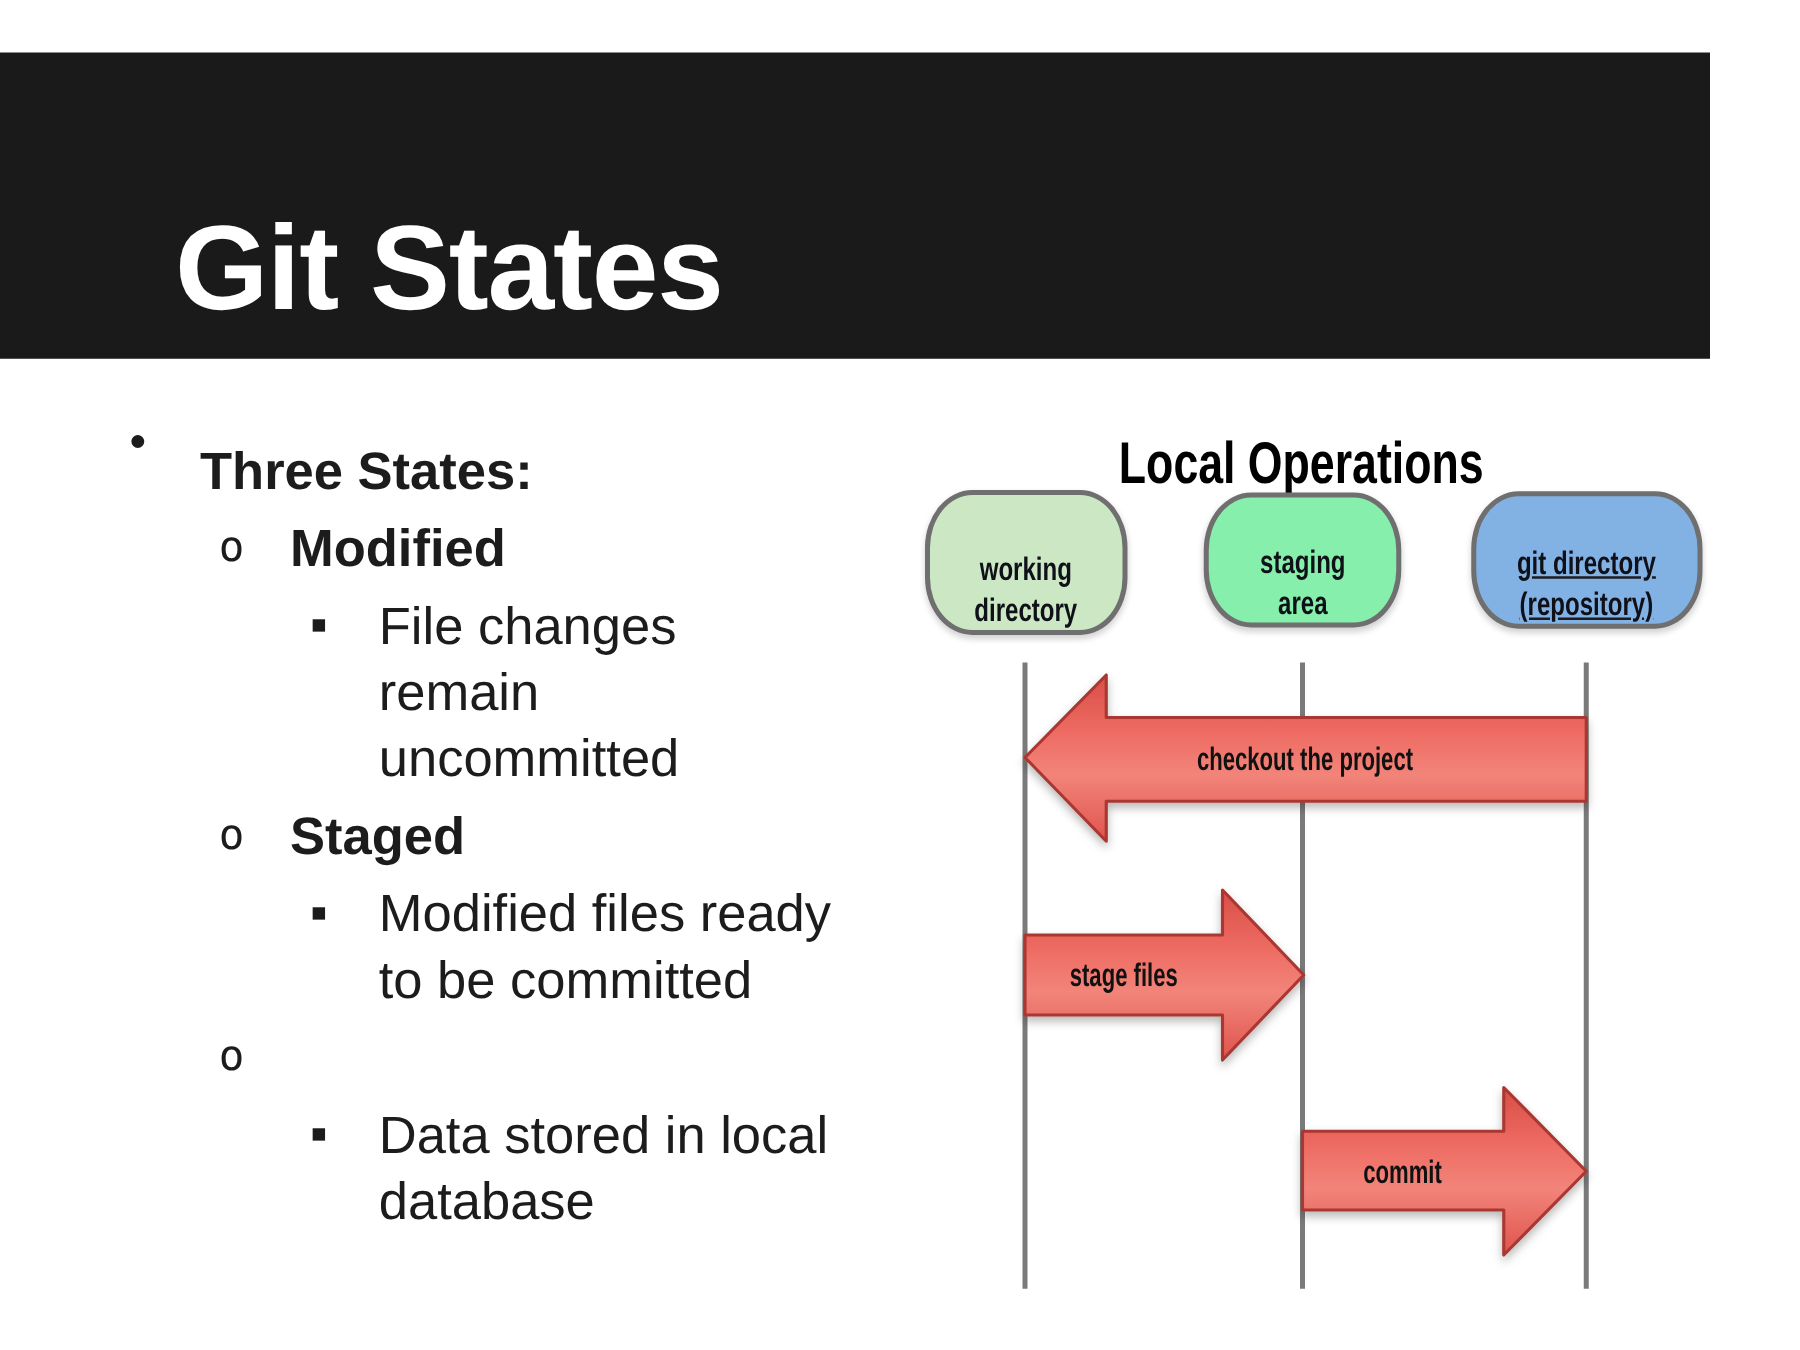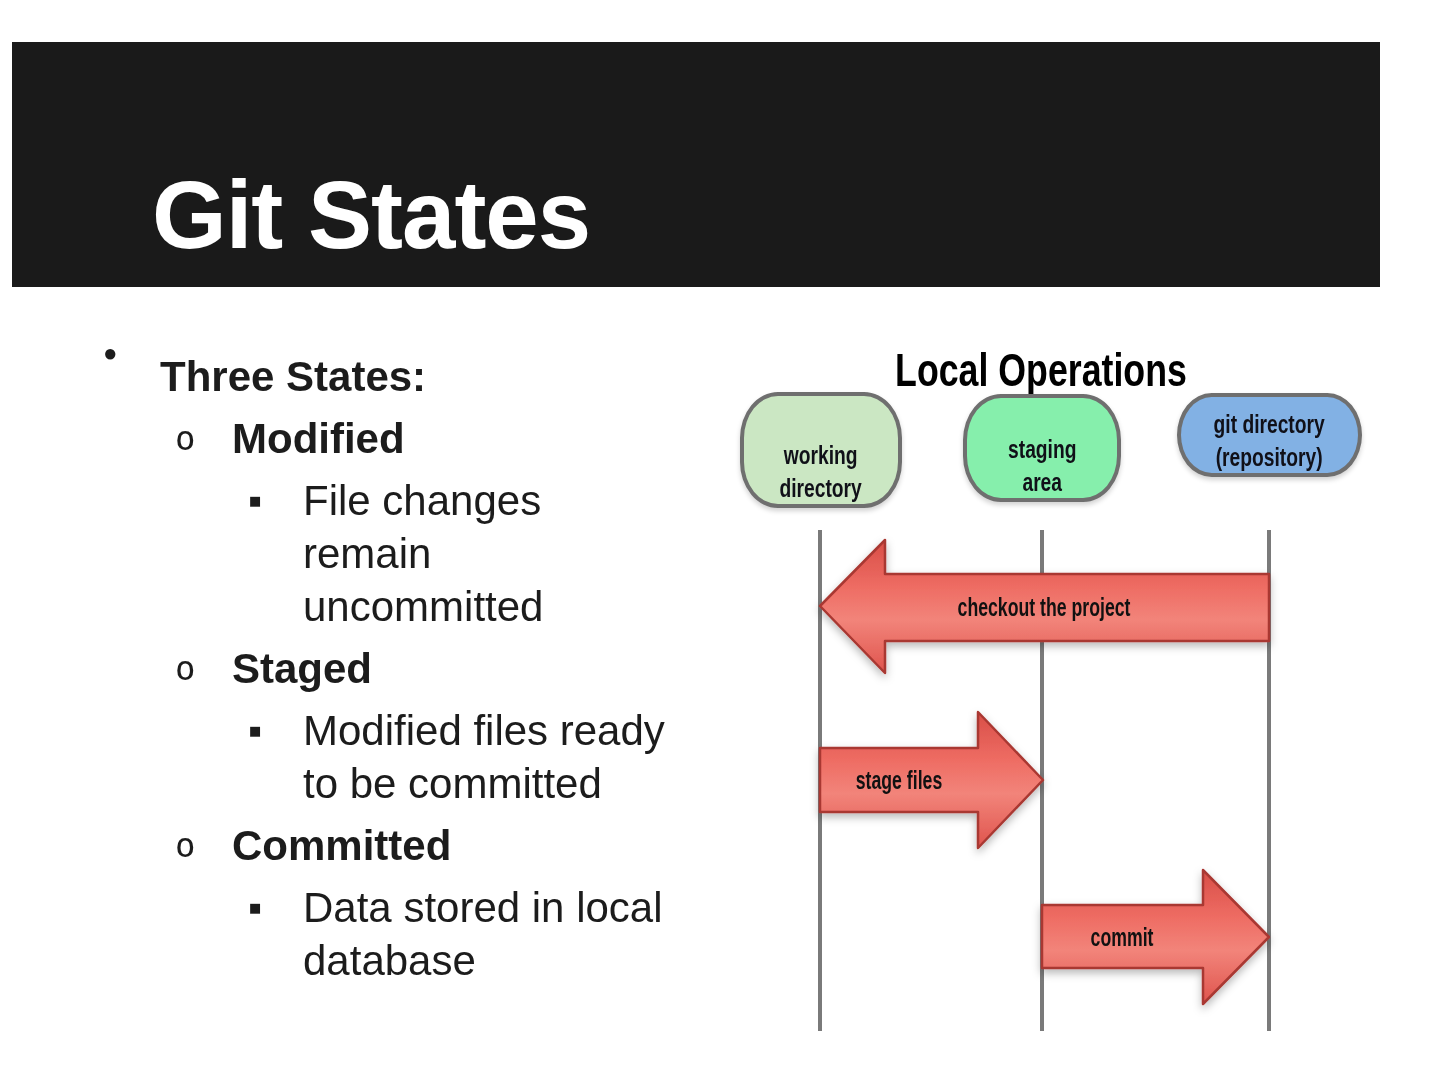--- a/index.html
+++ b/index.html
@@ -6,21 +6,21 @@
   .slide{
     position:relative;
     width:1440px;height:1080px;
     background:#ffffff;
     overflow:hidden;
     font-family:"Liberation Sans","DejaVu Sans",sans-serif;
     color:#1c1c1c;
   }
   
   .header{
-    position:absolute;left:12px;top:42px;
+    position:absolute;left:0;top:42px;
     width:1368px;height:245px;
     background:#1a1a1a;
     display:flex;align-items:flex-end;
     box-sizing:border-box;
     padding:0 0 24px 140px;
   }
   .header h1{
     margin:0;
     font-size:96px;line-height:1;
     font-weight:bold;color:#ffffff;
@@ -65,21 +65,21 @@
     box-shadow:0 3px 5px rgba(0,0,0,0.18);
   }
   .node .nlabel{
     display:inline-block;
     font-size:26px;font-weight:bold;line-height:1.25;
     color:#101018;white-space:pre-line;
     transform:scaleX(0.74);transform-origin:center;
   }
   .node-working{left:740px;top:392px;width:162px;height:116px;}
   .node-staging{left:963px;top:394px;width:158px;height:108px;}
-  .node-git{left:1177px;top:393px;width:185px;height:84px;}
+  .node-git{left:1177px;top:393px;width:185px;height:110px;text-decoration:underline;}
   .diagram-svg{position:absolute;left:0;top:0;width:1440px;height:1080px;pointer-events:none;}
   .arrow-label{
     position:absolute;height:42px;line-height:42px;
     text-align:center;font-size:26px;font-weight:bold;color:#111;
     transform:scaleX(0.68);transform-origin:center;
   }
   .alabel-checkout{left:844px;top:586px;width:400px;}
   .alabel-stage{left:749px;top:759px;width:300px;}
   .alabel-commit{left:972px;top:916px;width:300px;}
 </style>
@@ -117,21 +117,20 @@
     </div>
 
     <div class="li lvl3">
       <span class="bullet">▪</span>
       <span class="txt">Modified files ready
 to be committed</span>
     </div>
 
     <div class="li lvl2">
       <span class="bullet">o</span>
-      <span class="txt">Committed</span>
     </div>
 
     <div class="li lvl3">
       <span class="bullet">▪</span>
       <span class="txt">Data stored in local
 database</span>
     </div>
 
   </div>
 

